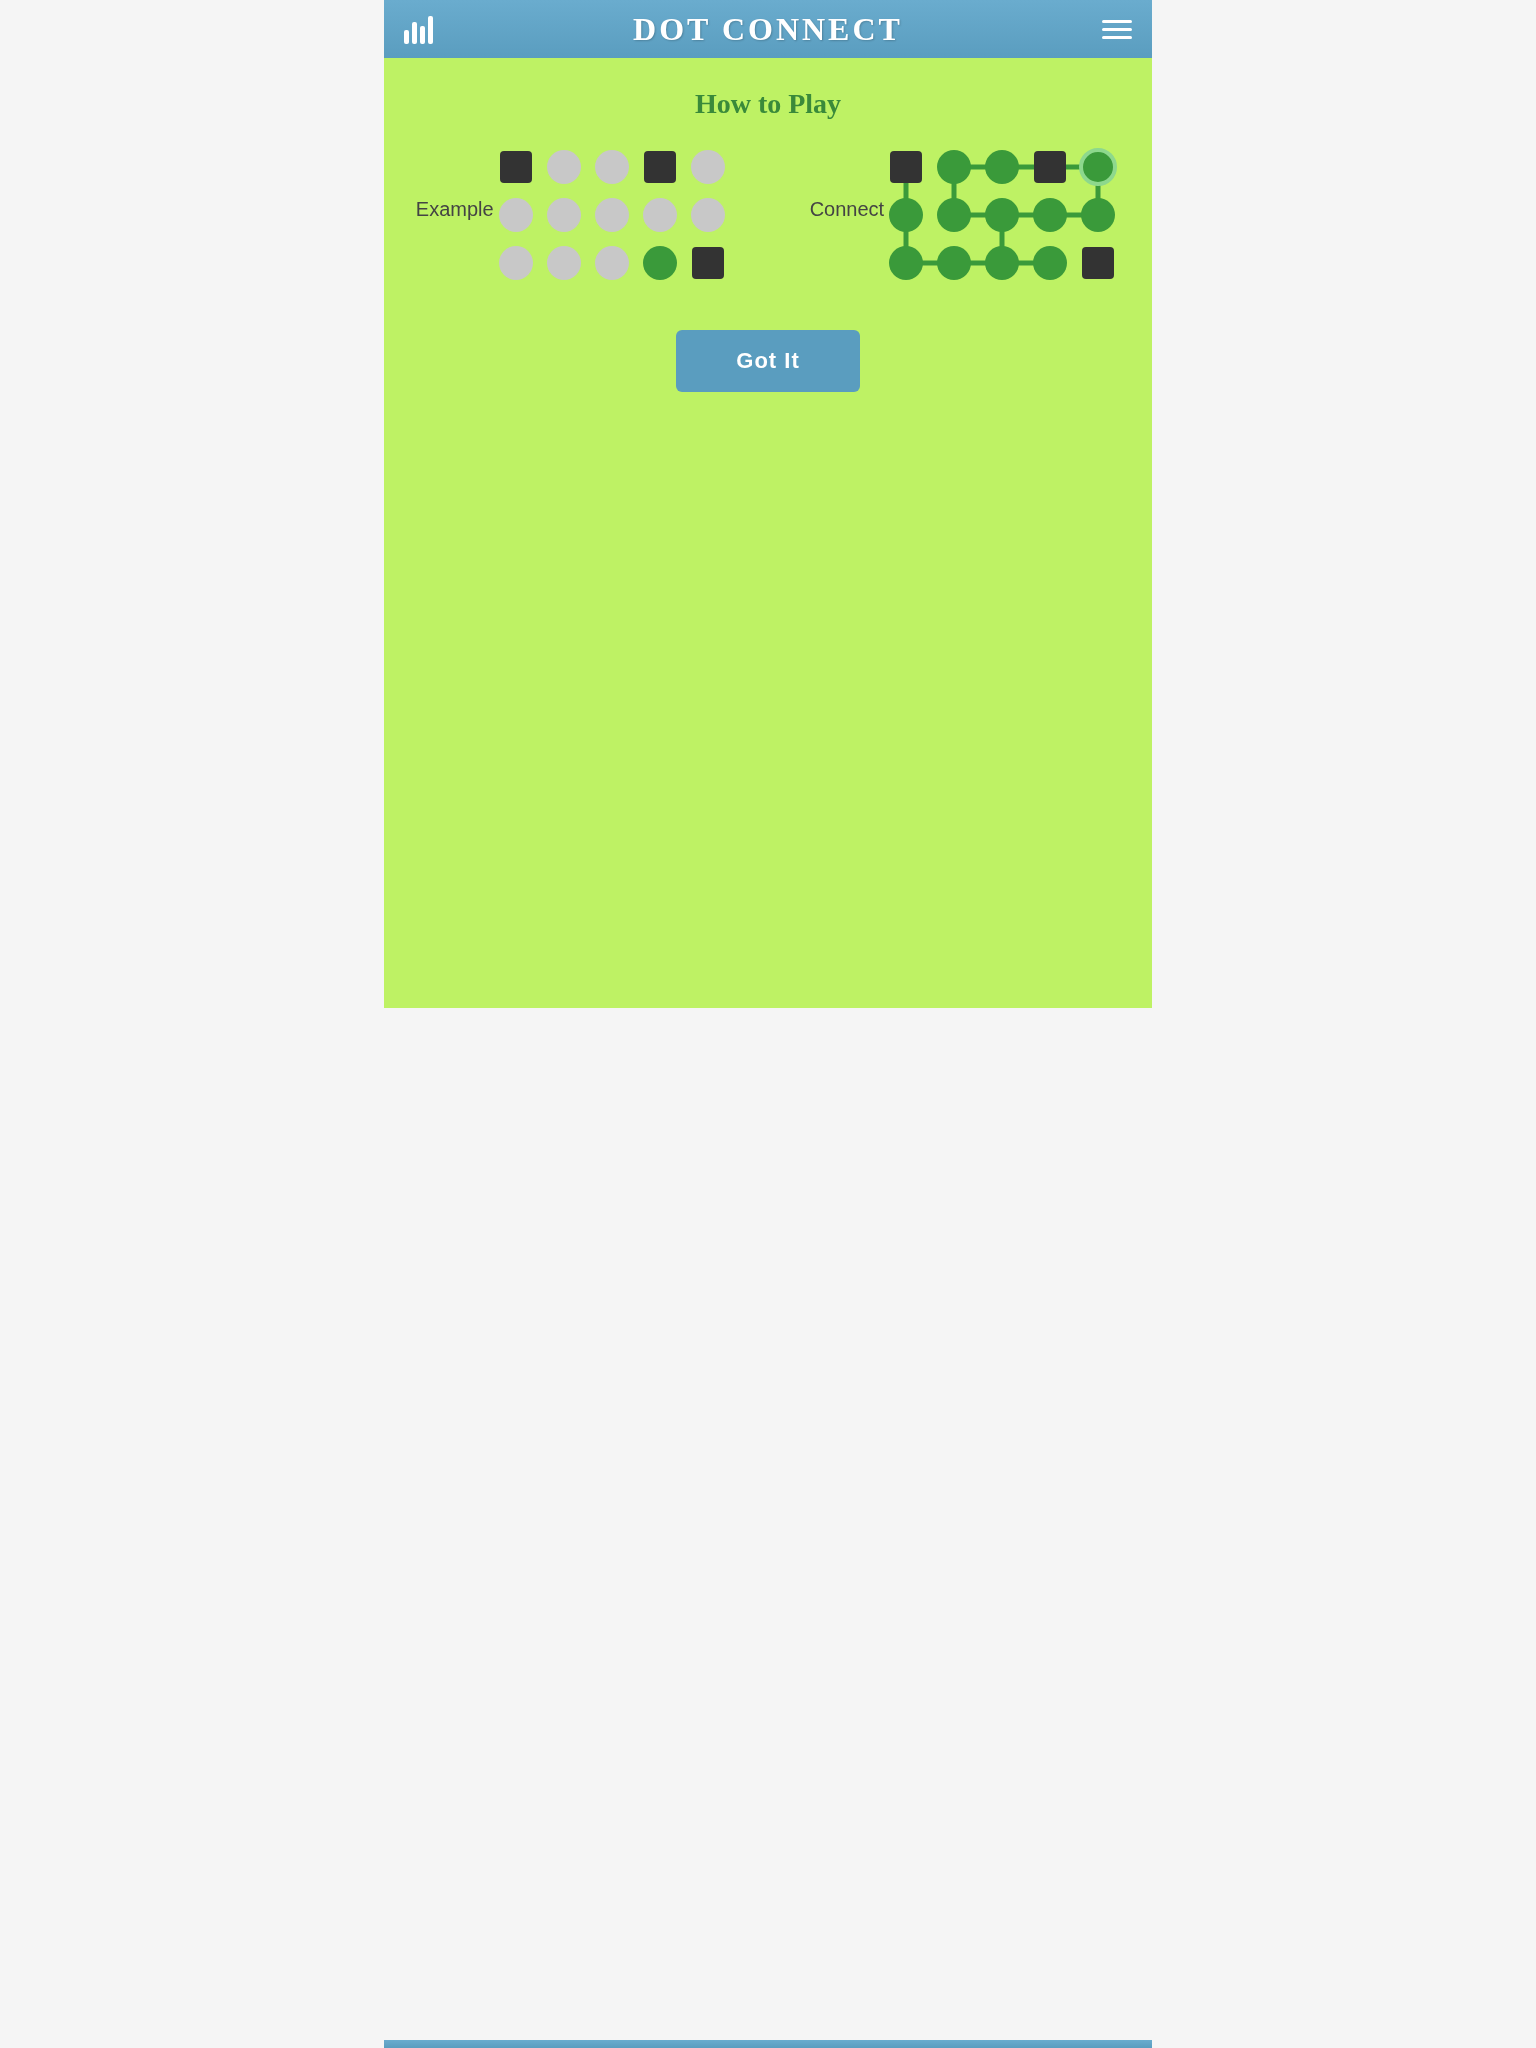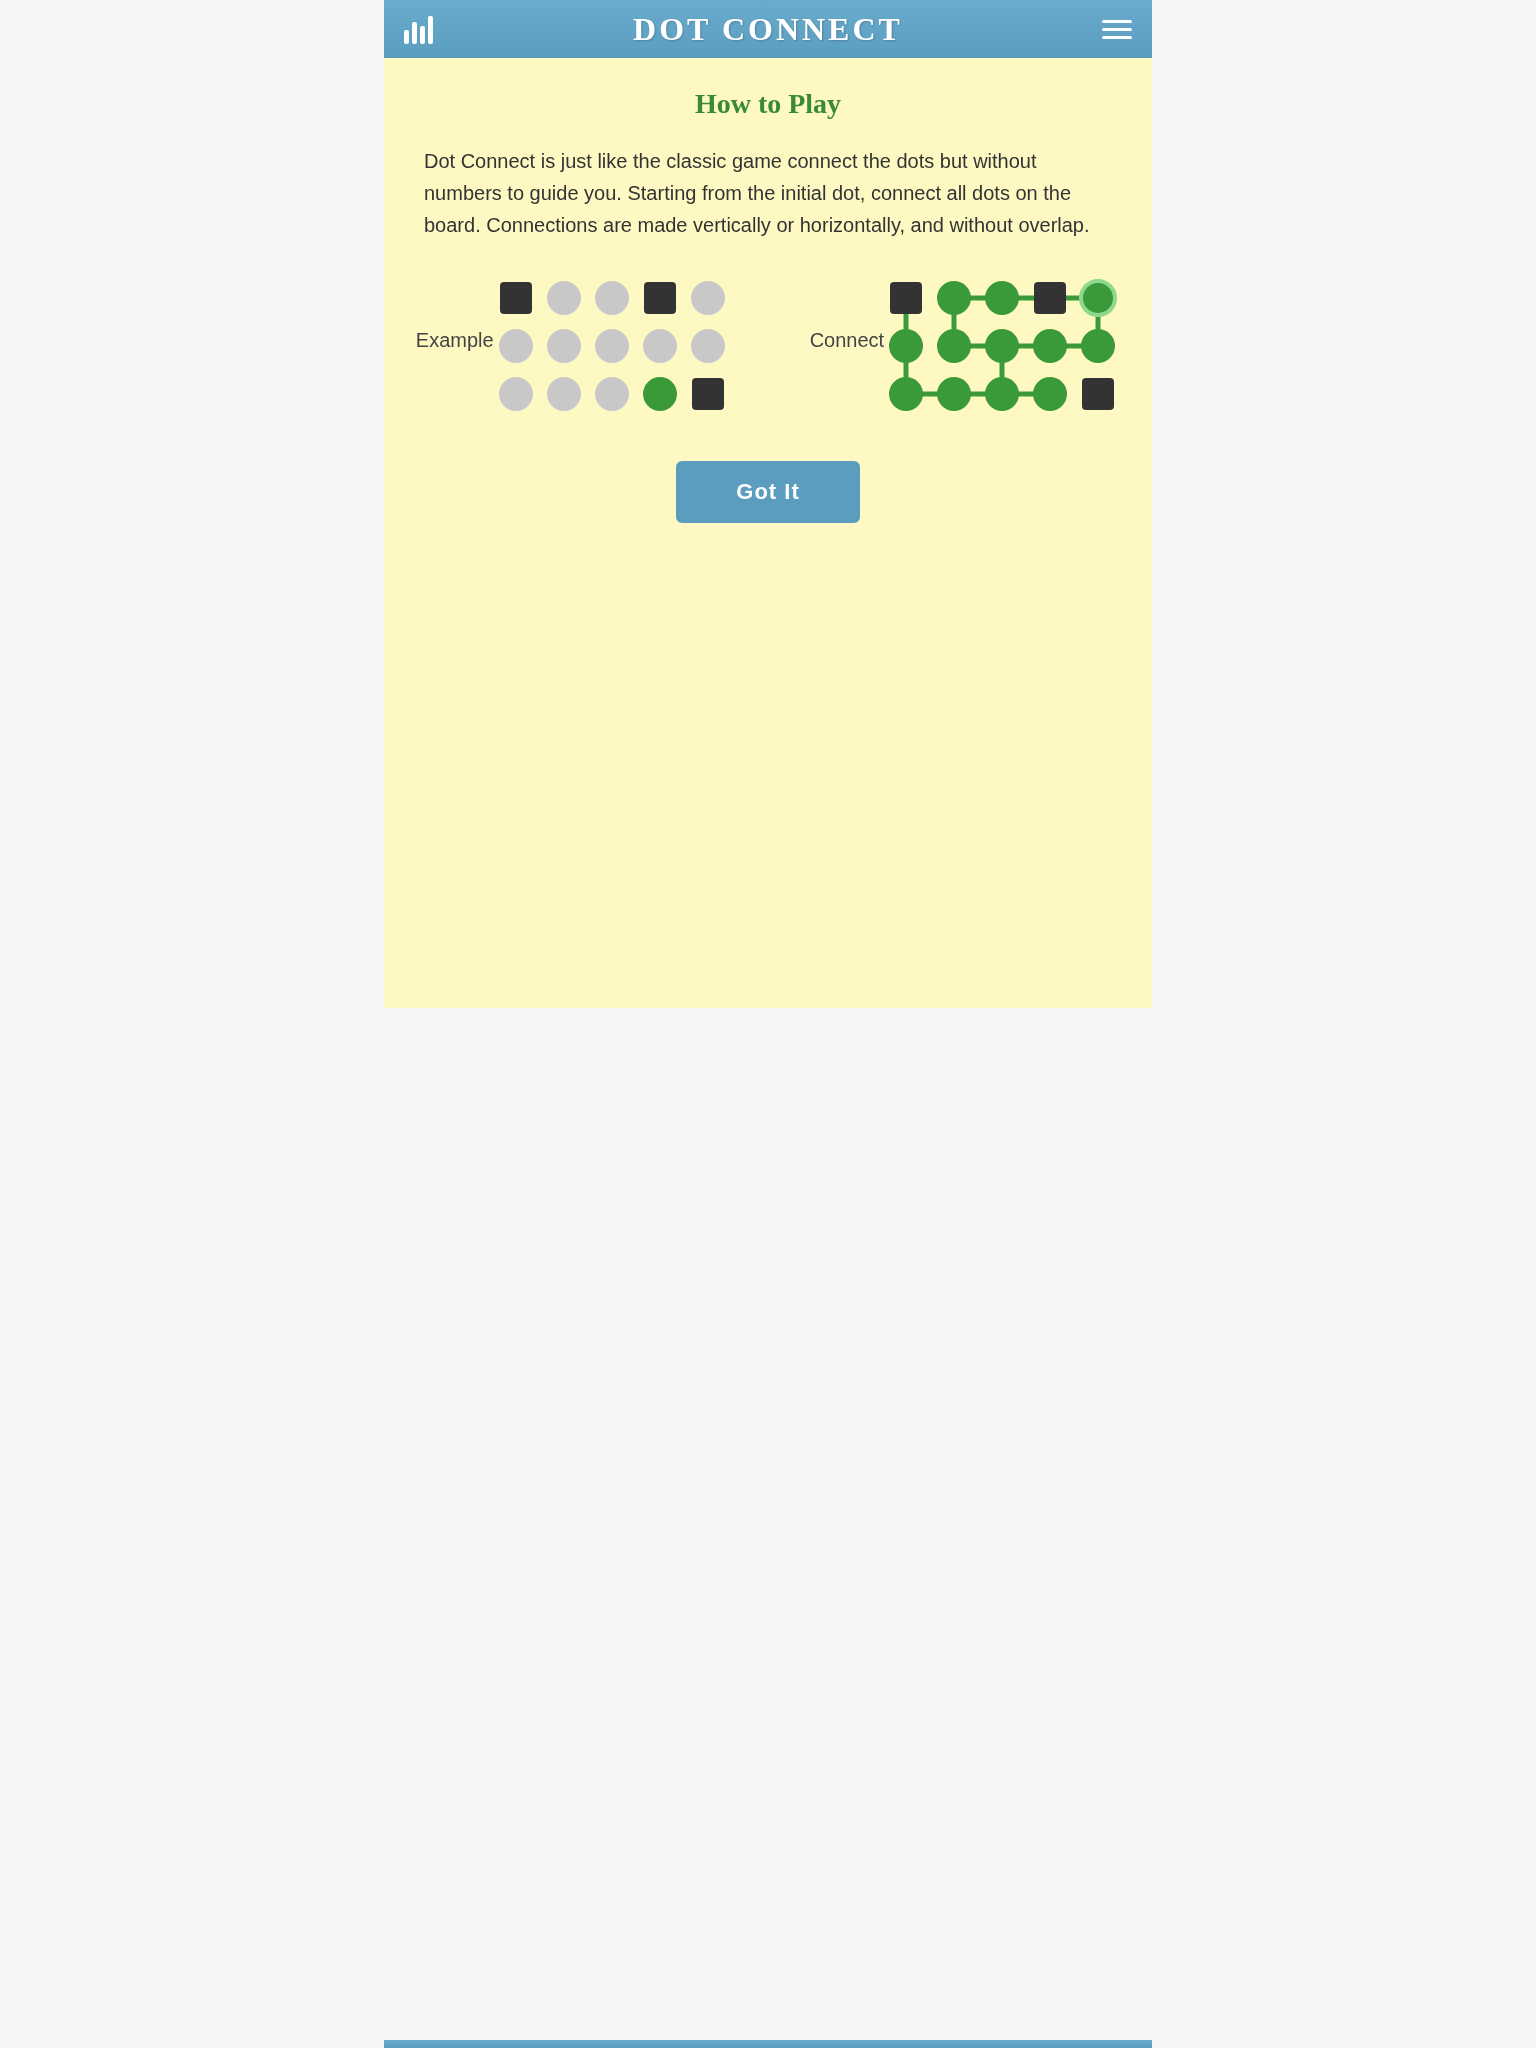--- a/index.html
+++ b/index.html
@@ -64,21 +64,21 @@
 
     .menu-line {
       width: 30px;
       height: 3px;
       background: white;
       border-radius: 2px;
     }
 
     
     .content {
-      background: #fef9c3;
+      background: #bef264;
       padding: 30px 40px;
       min-height: 950px;
     }
 
     .section-title {
       color: #3a8a3a;
       font-size: 28px;
       font-weight: bold;
       text-align: center;
       margin-bottom: 25px;
@@ -213,21 +213,20 @@
     <div class="menu-line"></div>
     <div class="menu-line"></div>
     <div class="menu-line"></div>
   </div>
 </div>
 
 <div class="content">
 
   <h2 class="section-title">How to Play</h2>
 
-  <p class="description">Dot Connect is just like the classic game connect the dots but without numbers to guide you. Starting from the initial dot, connect all dots on the board. Connections are made vertically or horizontally, and without overlap.</p>
 
   <div class="examples-row">
 
     <div class="example-block">
       <div class="example-label">Example</div>
       <div class="dot-grid">
 
         <div class="dot-cell">
             <div class="dot black-square"></div>
           </div>

